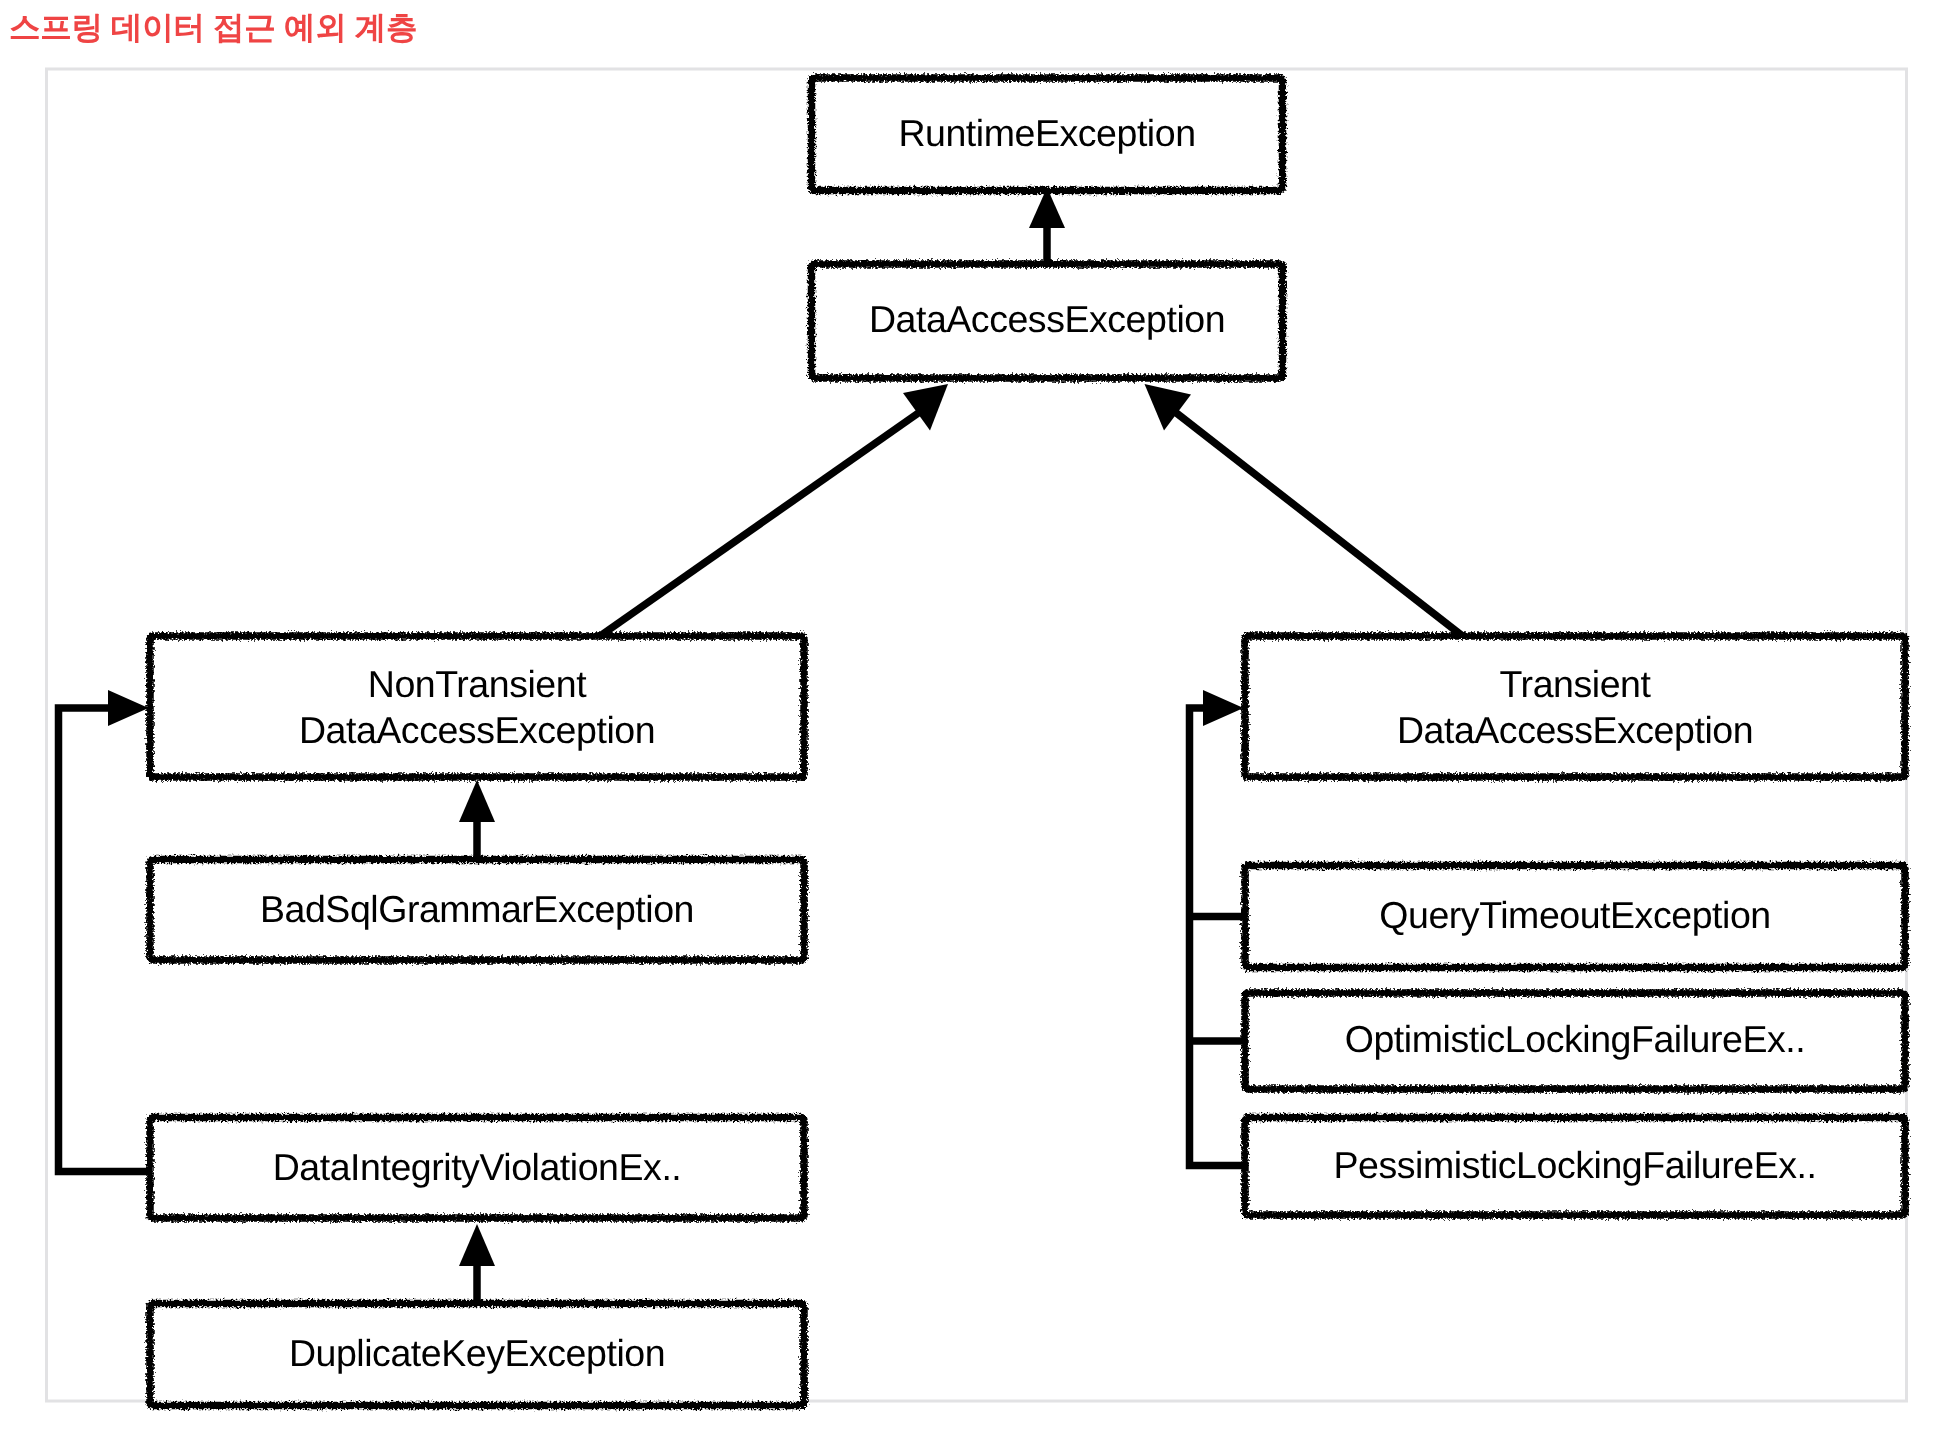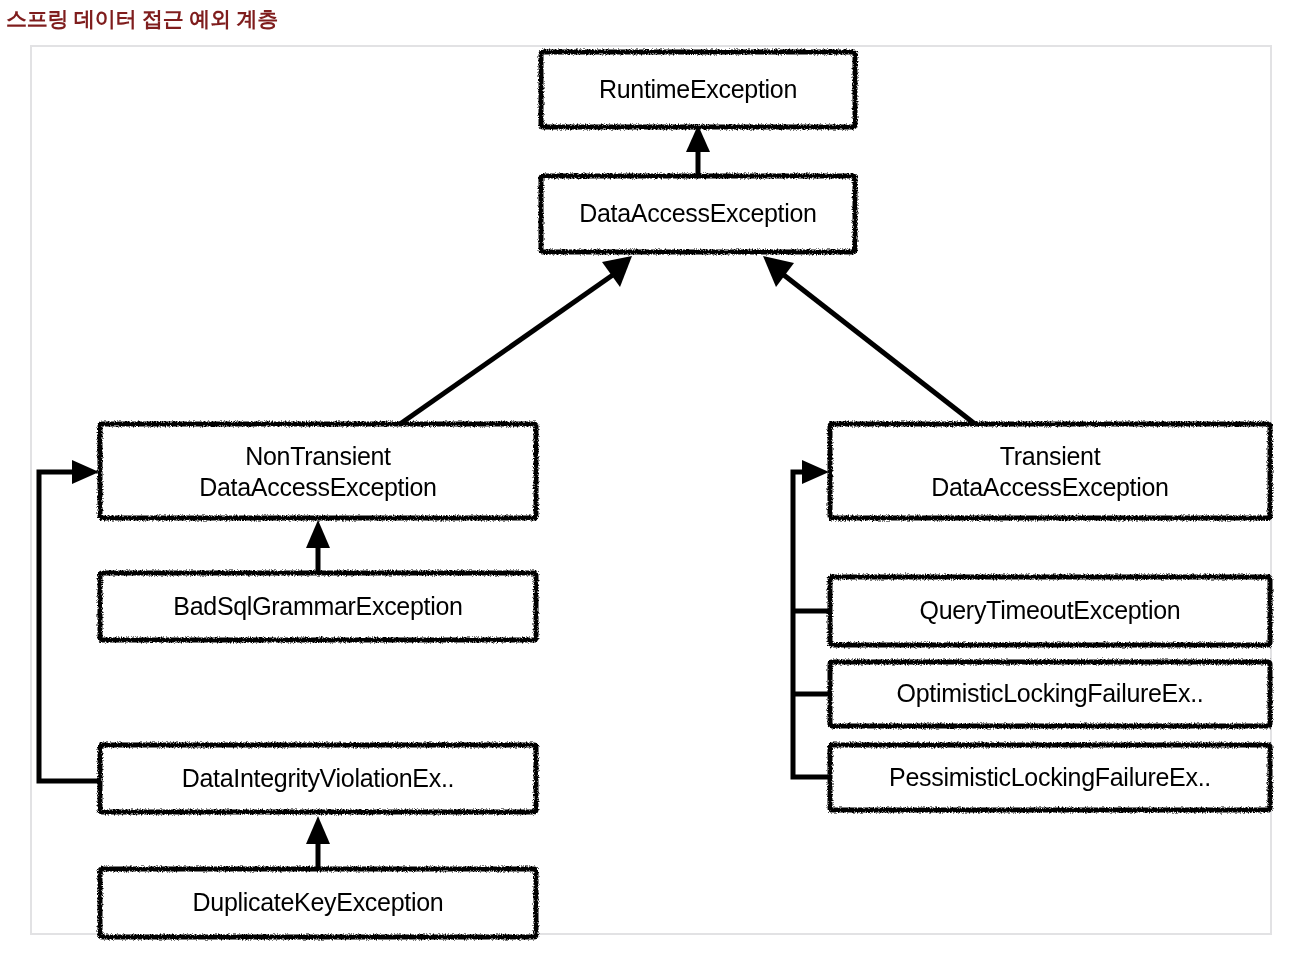--- a/index.html
+++ b/index.html
@@ -14,21 +14,21 @@
     font-family: "Liberation Sans", sans-serif;
     overflow: hidden;
     position: relative;
   }
   #page-title {
     position: absolute;
     left: 6px;
     top: 4px;
     font-size: 21px;
     font-weight: bold;
-    color: #7f1d1d;
+    color: #ef4444;
     letter-spacing: -0.2px;
     line-height: 30px;
     white-space: nowrap;
   }
   #diagram-frame {
     position: absolute;
     left: 30px;
     top: 45px;
     width: 1242px;
     height: 890px;

